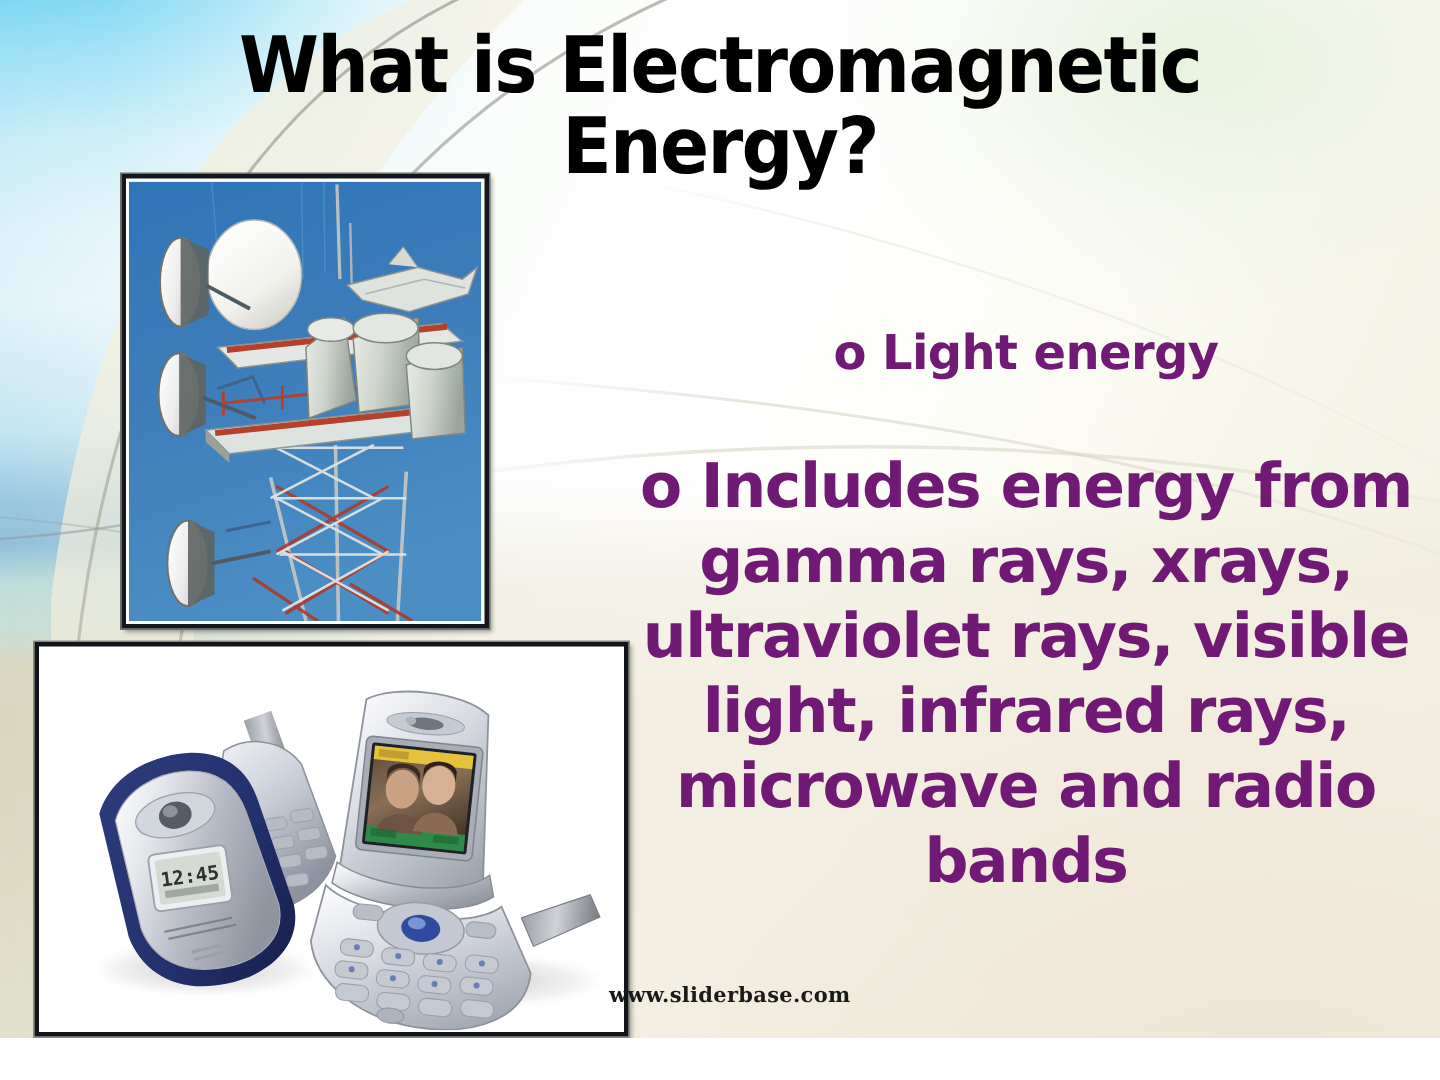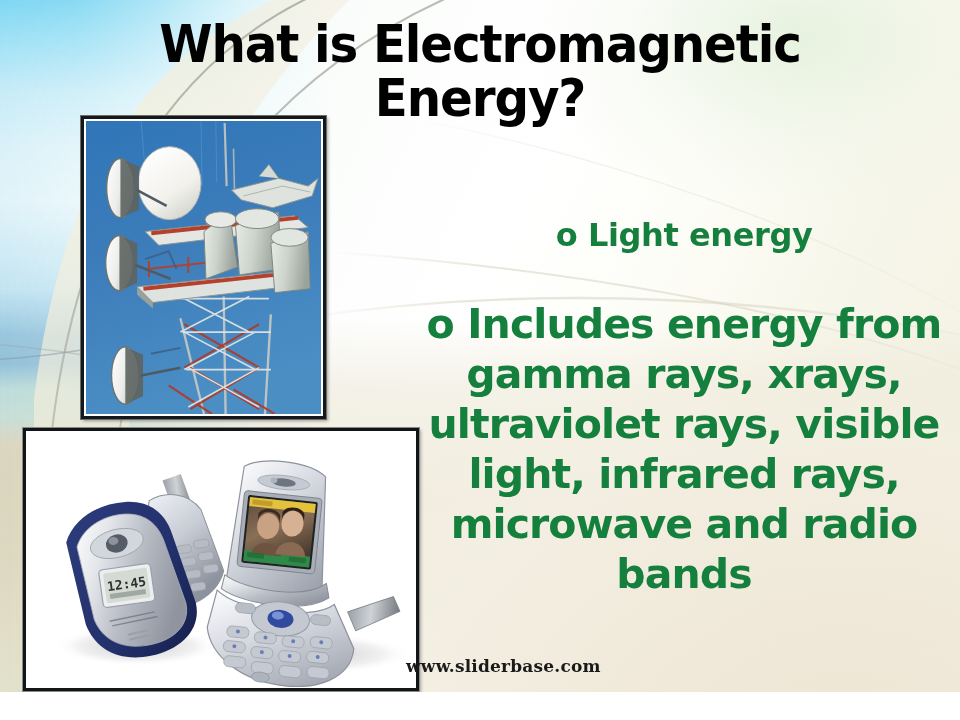--- a/index.html
+++ b/index.html
@@ -146,21 +146,21 @@
     overflow: hidden;
   }
 
   
   .bullets {
     position: absolute;
     left: 420px;
     top: 218px;
     width: 528px;
     text-align: center;
-    color: #15803d;
+    color: #701a75;
     font-family: "DejaVu Sans", sans-serif;
     font-weight: 700;
   }
   .bullet-1 {
     font-size: 32px;
     line-height: 1.1;
     letter-spacing: -0.4px;
     margin-bottom: 46px;
   }
   .bullet-2 {
@@ -168,21 +168,21 @@
     line-height: 1.22;
     letter-spacing: -0.9px;
   }
 
   
   .watermark {
     position: absolute;
     left: 406px;
     top: 656px;
     font-family: "DejaVu Serif", serif;
-    font-size: 17px;
+    font-size: 14px;
     font-weight: 700;
     color: #1a1a1a;
     letter-spacing: 0.2px;
     white-space: nowrap;
   }
 </style>
 </head>
 <body>
 
 <div id="slide">

